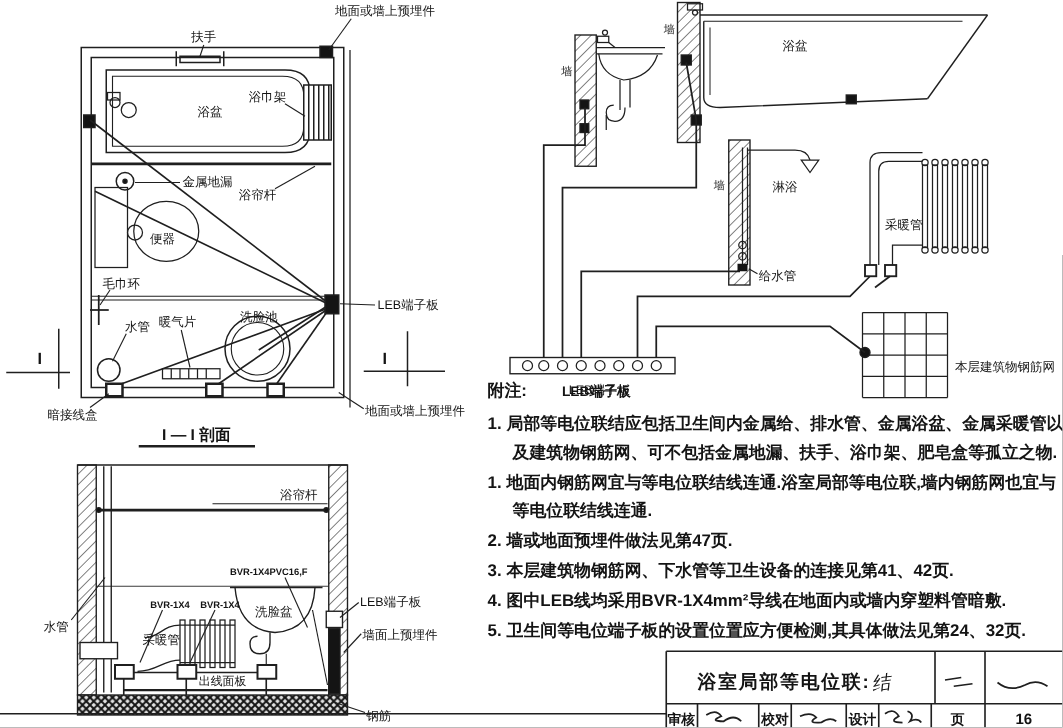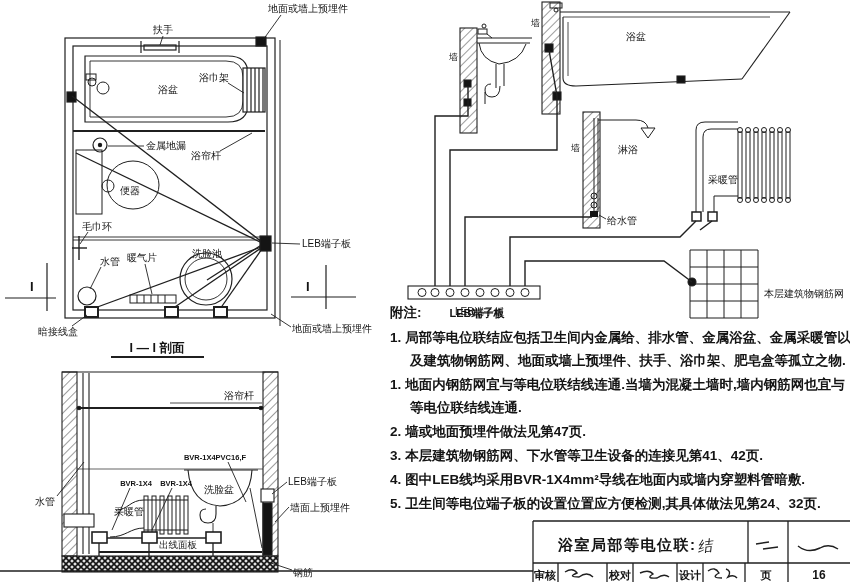--- a/index.html
+++ b/index.html
@@ -398,21 +398,21 @@
     <text x="766" y="579" text-anchor="middle" font-size="11" font-weight="bold">页</text>
     <text x="819" y="579" text-anchor="middle" font-size="12" font-weight="bold">16</text>
   </g>
 </svg>
 
 <div id="notes">
   <div class="note-head">
     <span class="notes-title">附注:</span>
     <span class="leb-under">LEB端子板</span>
   </div>
-  <div class="note-item"><span class="note-num">1.</span><span>局部等电位联结应包括卫生间内金属给、排水管、金属浴盆、金属采暖管以及建筑物钢筋网、地面或墙上预埋件、扶手、浴巾架、肥皂盒等孤立之物.</span></div>
-  <div class="note-item"><span class="note-num">1.</span><span>地面内钢筋网宜与等电位联结线连通.当墙为混凝土墙时,墙内钢筋网也宜与等电位联结线连通.</span></div>
+  <div class="note-item"><span class="note-num">1.</span><span>局部等电位联结应包括卫生间内金属给、排水管、金属浴盆、金属采暖管以及建筑物钢筋网、可不包括金属地漏、扶手、浴巾架、肥皂盒等孤立之物.</span></div>
+  <div class="note-item"><span class="note-num">1.</span><span>地面内钢筋网宜与等电位联结线连通.浴室局部等电位联,墙内钢筋网也宜与等电位联结线连通.</span></div>
   <div class="note-item"><span class="note-num">2.</span><span>墙或地面预埋件做法见第47页.</span></div>
   <div class="note-item"><span class="note-num">3.</span><span>本层建筑物钢筋网、下水管等卫生设备的连接见第41、42页.</span></div>
   <div class="note-item"><span class="note-num">4.</span><span>图中LEB线均采用BVR-1X4mm²导线在地面内或墙内穿塑料管暗敷.</span></div>
   <div class="note-item"><span class="note-num">5.</span><span>卫生间等电位端子板的设置位置应方便检测,其具体做法见第24、32页.</span></div>
 </div>
 
 </div>
 
 </body></html>

